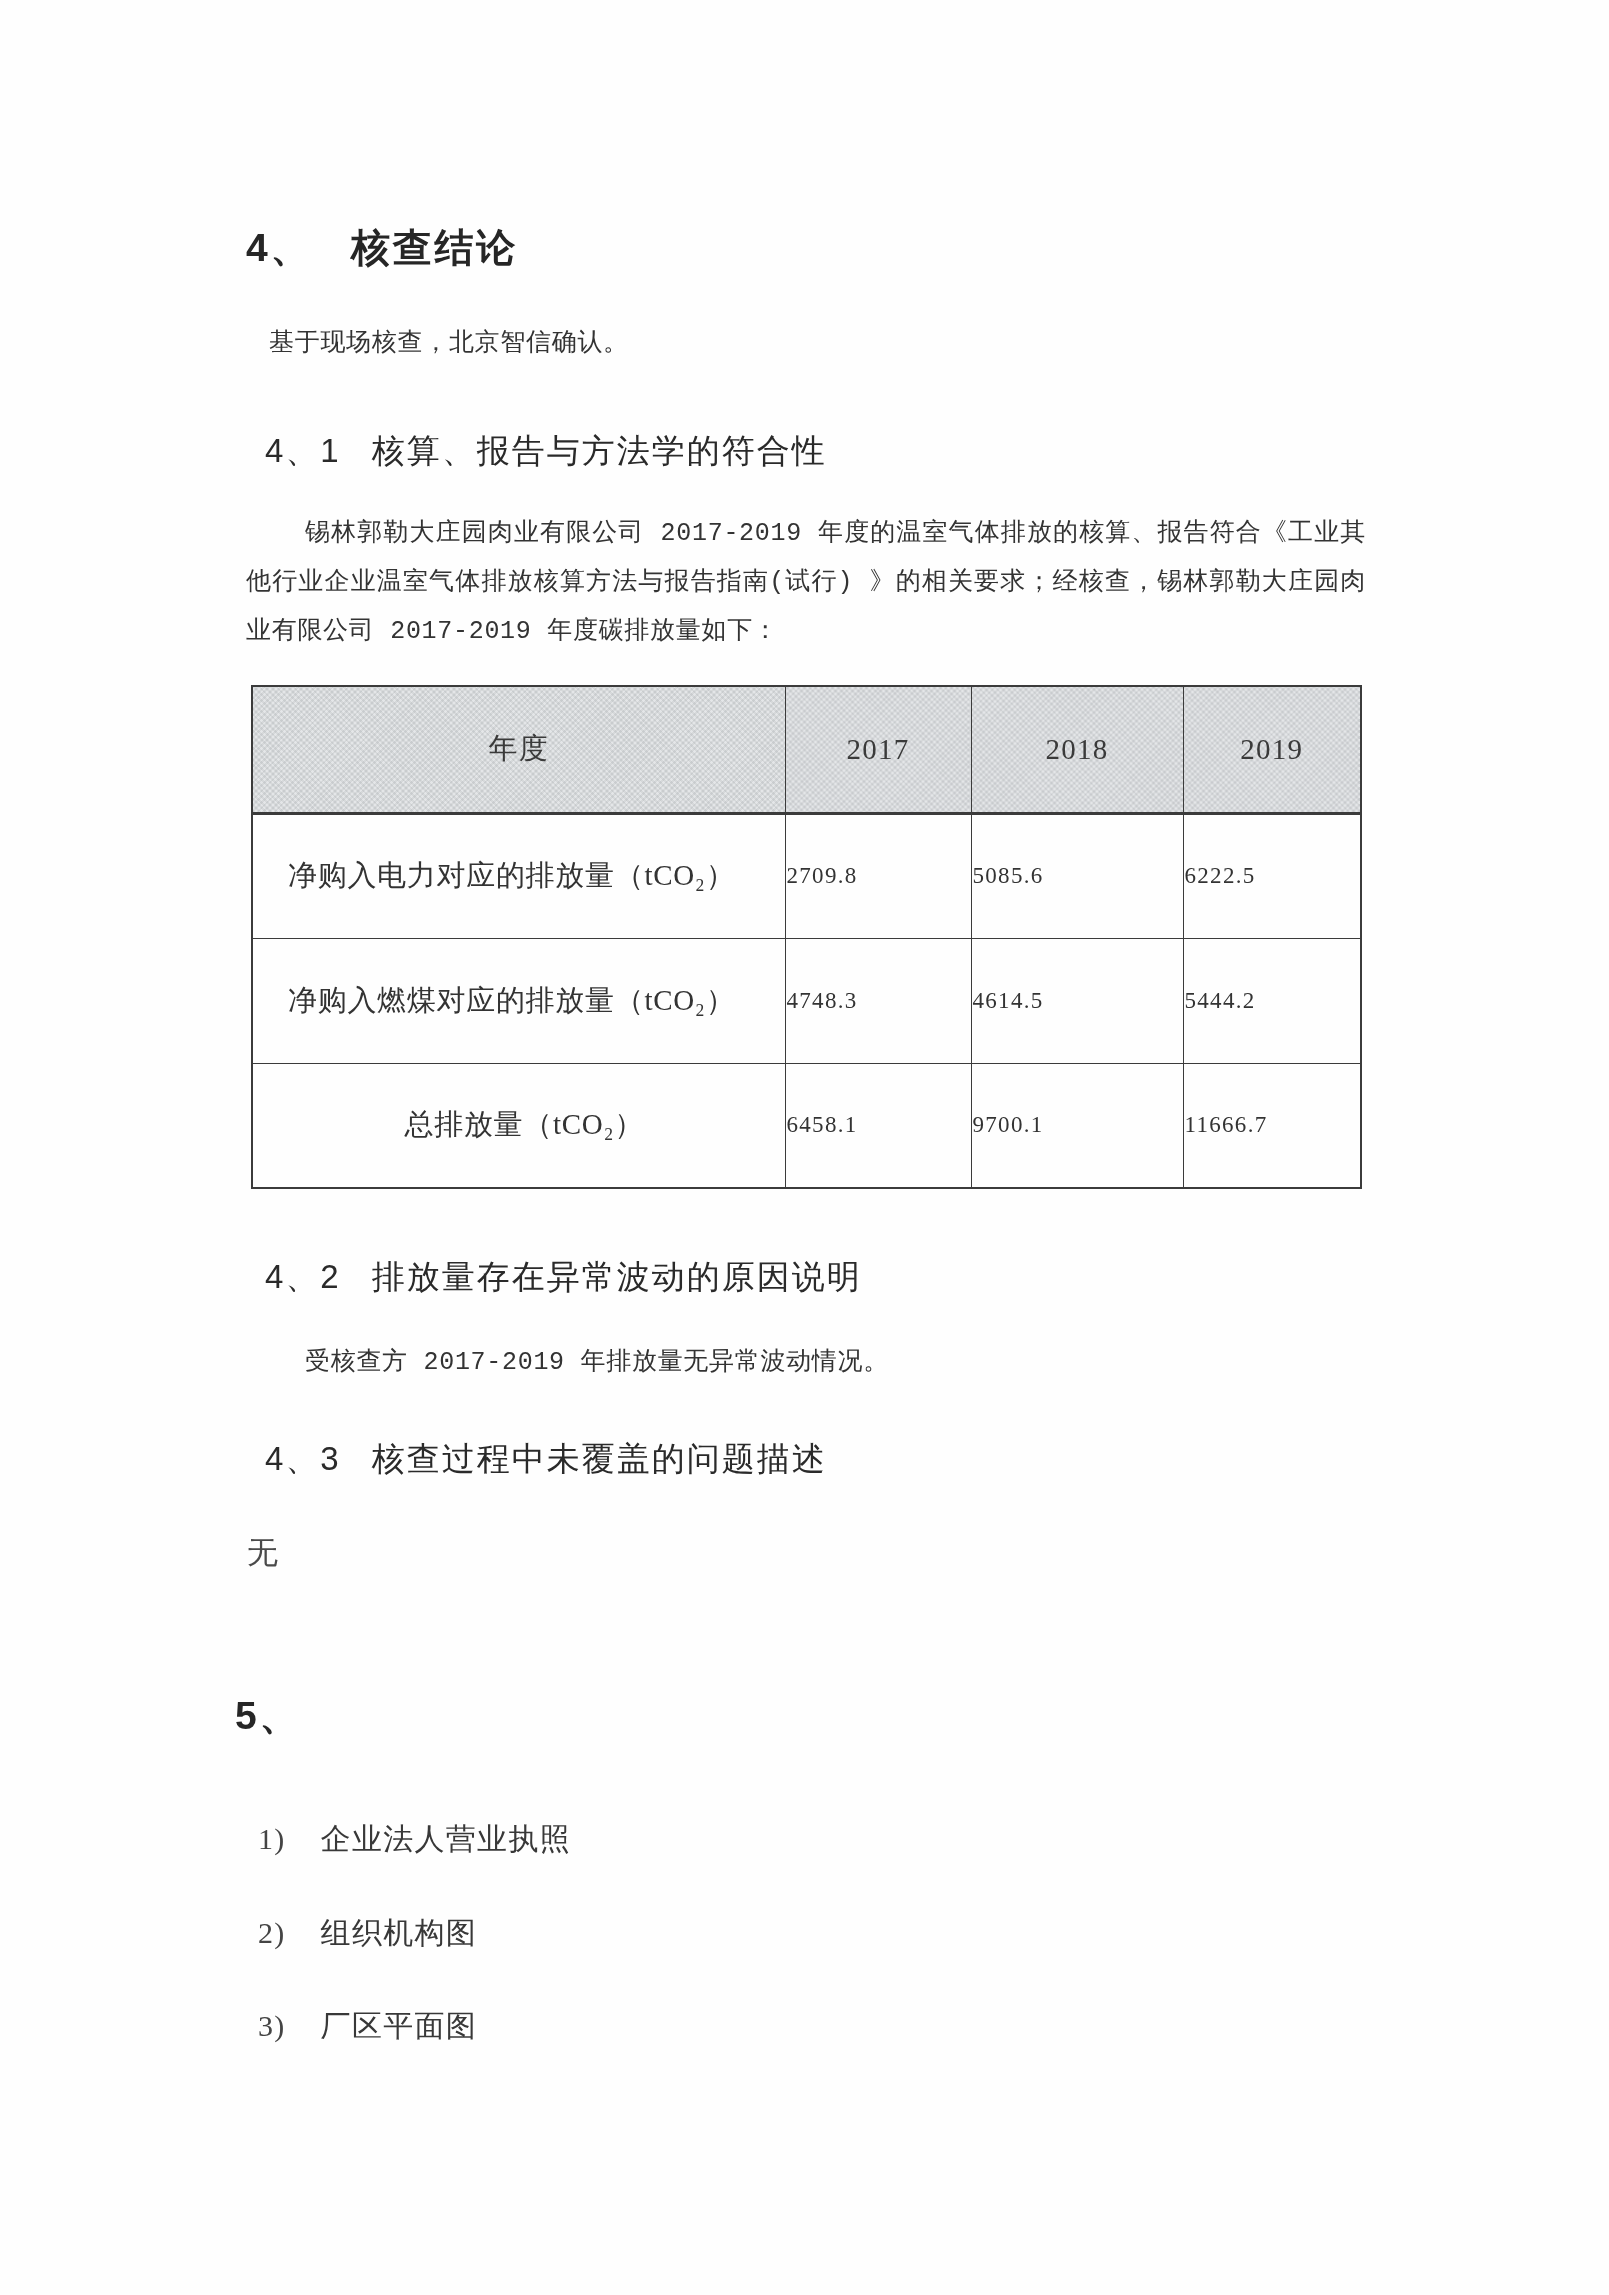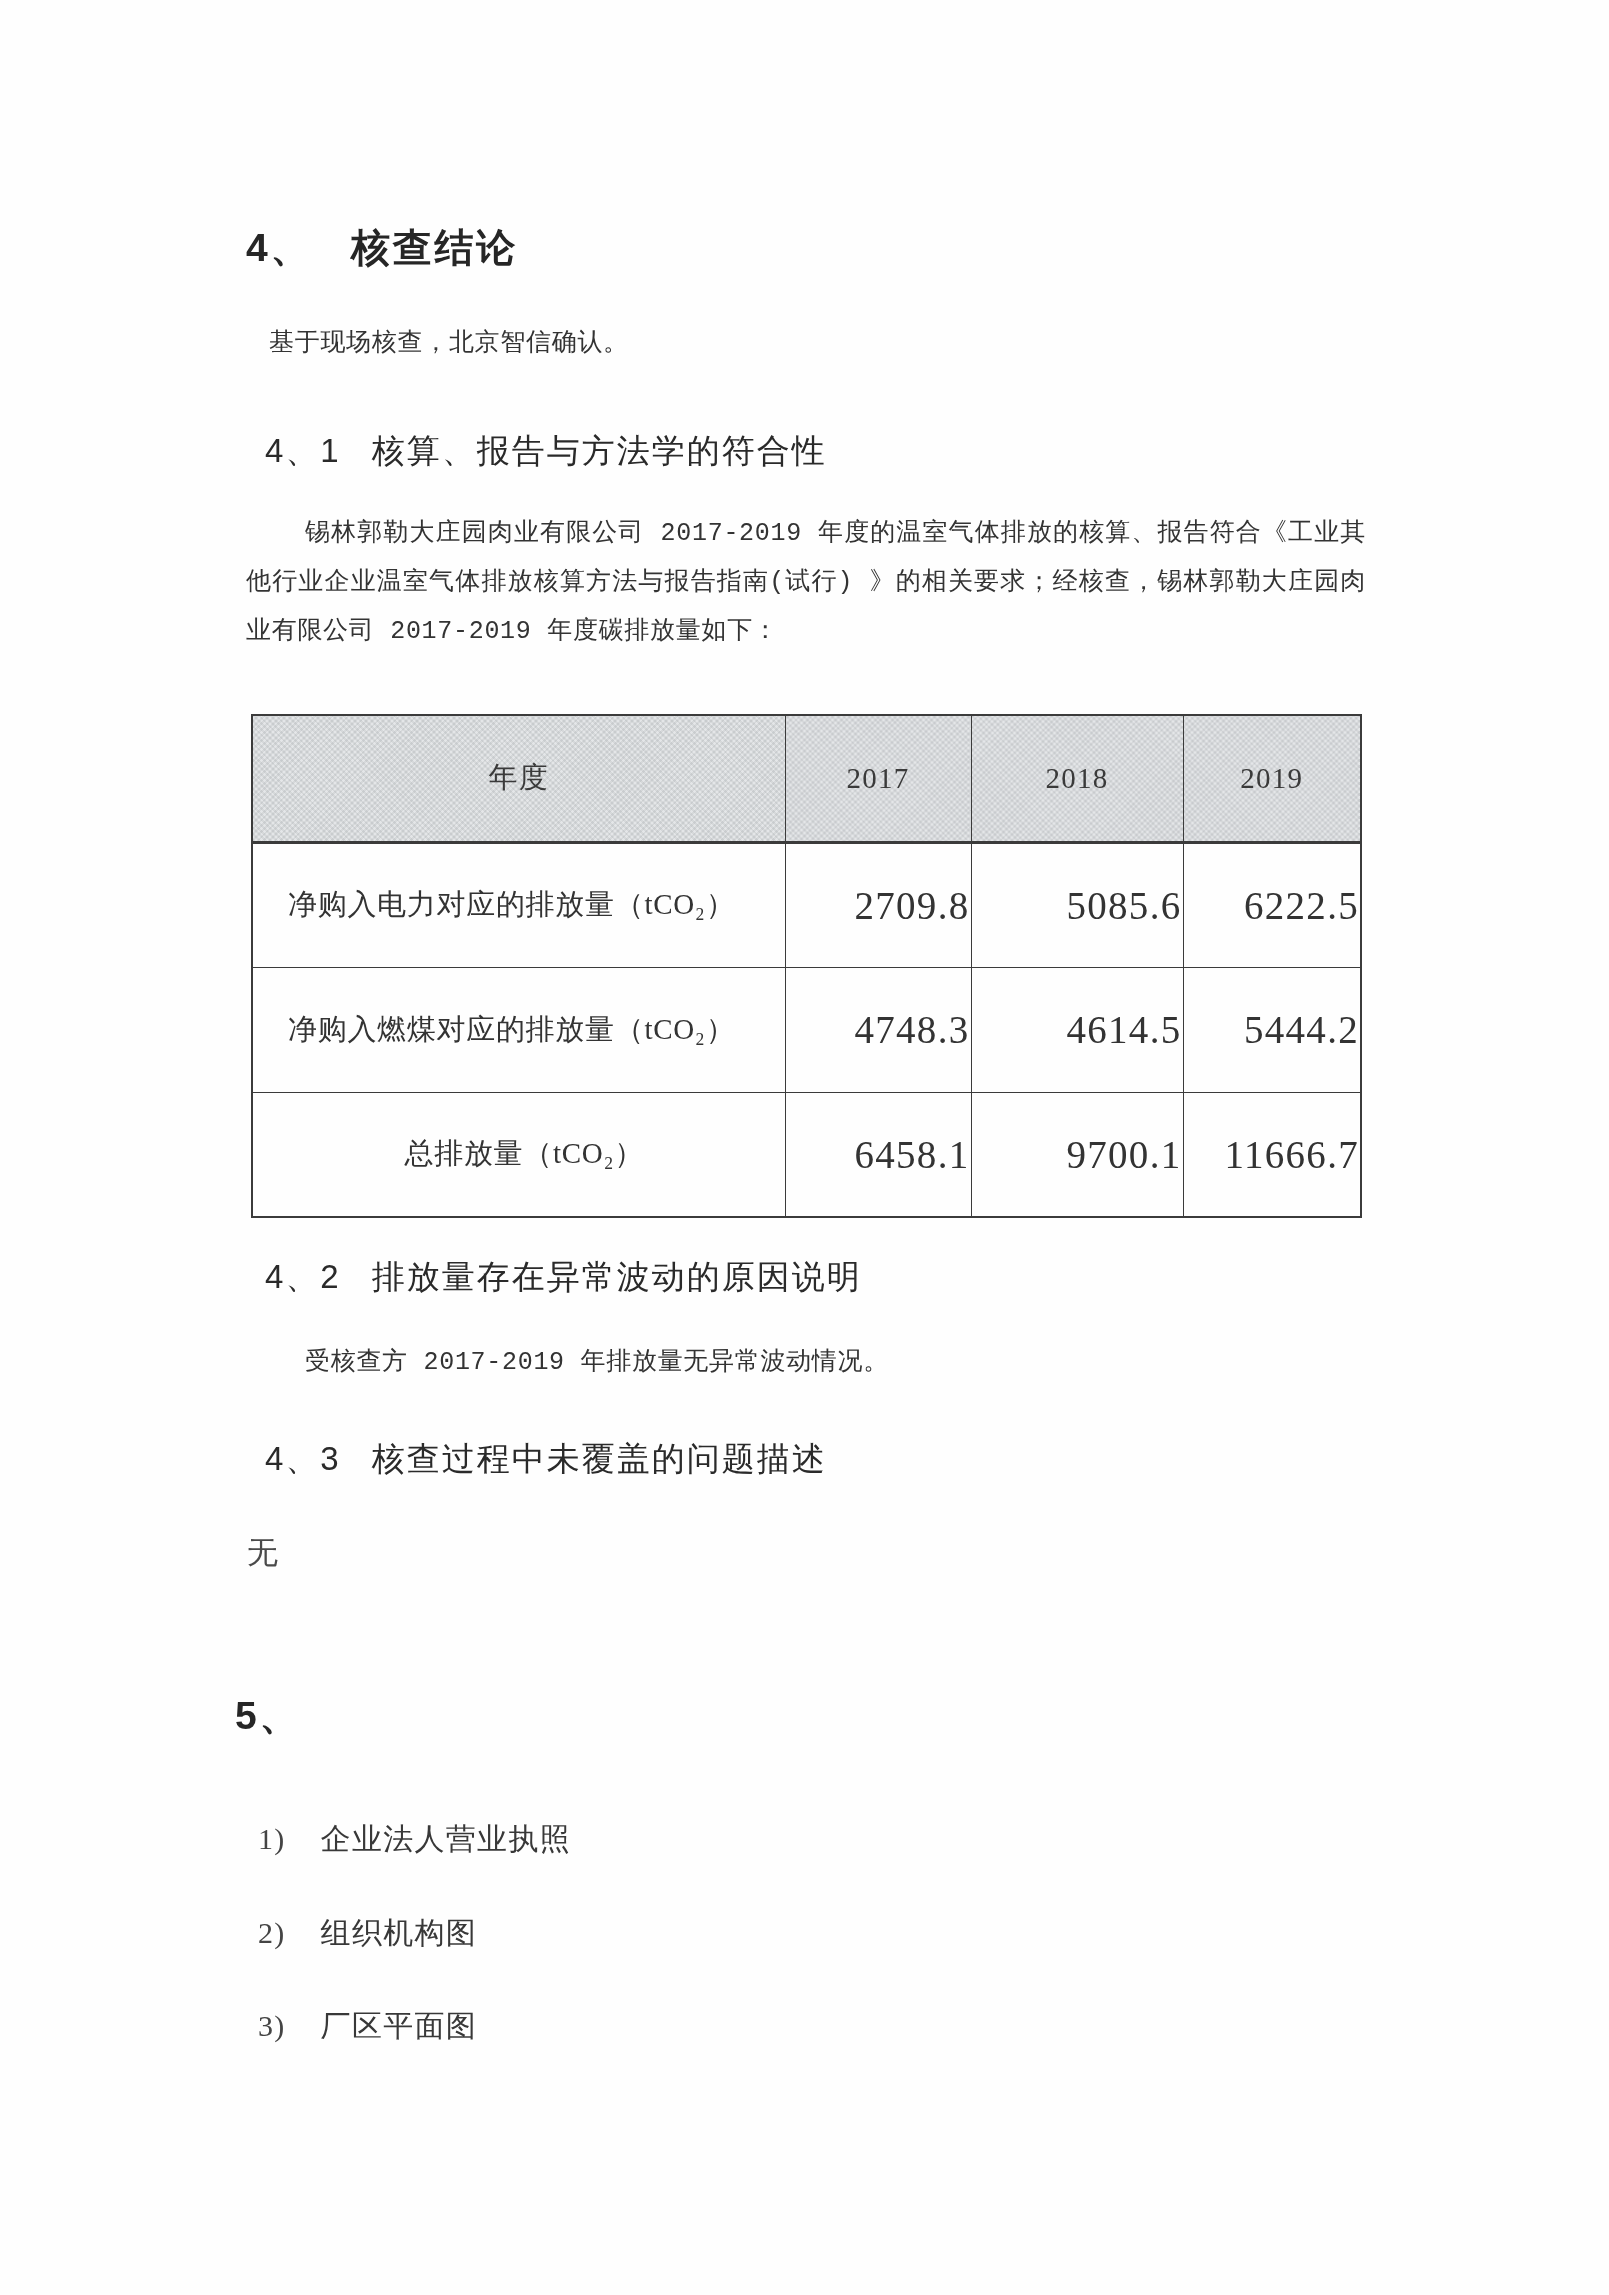--- a/index.html
+++ b/index.html
@@ -53,21 +53,21 @@
     width: 1120px;
     text-align: justify;
     text-indent: 59px;
     margin: 0;
   }
   .no-indent { text-indent: 0; }
 
   
   .tbl-wrap {
     left: 251px;
-    top: 714px;
+    top: 685px;
     width: 982px;
     height: 503px;
   }
   table.emissions {
     width: 100%;
     height: 100%;
     border-collapse: collapse;
     table-layout: fixed;
     border: 2.7px solid #3b3b3b;
   }
@@ -94,22 +94,22 @@
     text-align: left;
     padding-left: 35px;
     letter-spacing: 0.7px;
     color: #333333;
   }
   td.label.center {
     text-align: center;
     padding-left: 12px;
   }
   td.val {
-    font-size: 39px;
-    text-align: right;
+    font-size: 23px;
+    text-align: left;
     color: #333333;
     letter-spacing: 1.3px;
   }
 
   .answer-none {
     font-size: 31px;
     color: #4a4a4a;
     letter-spacing: 1.3px;
   }
 

